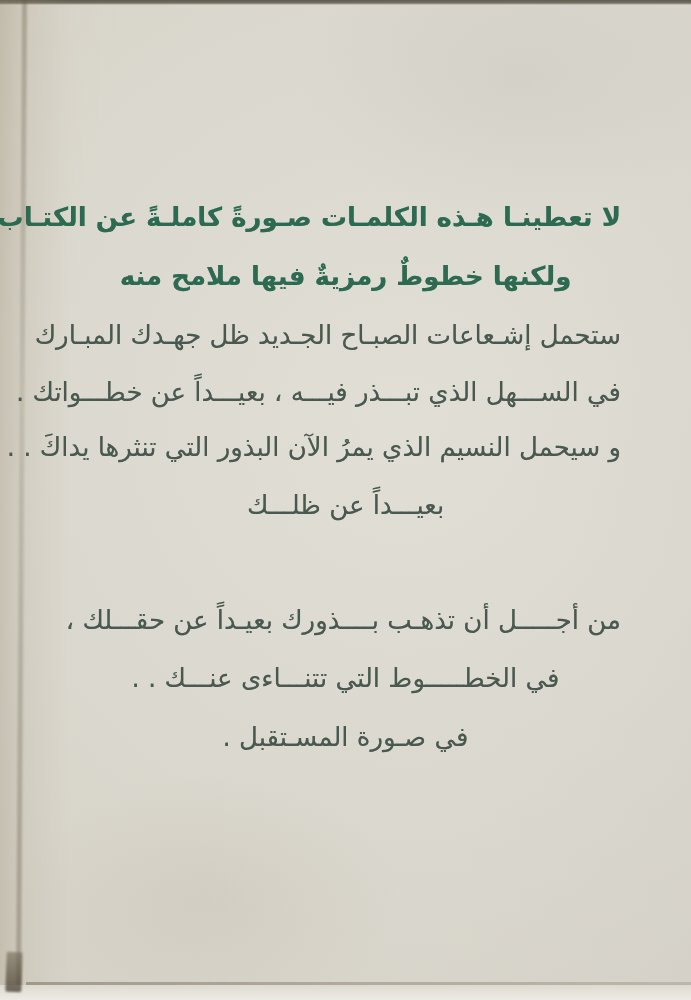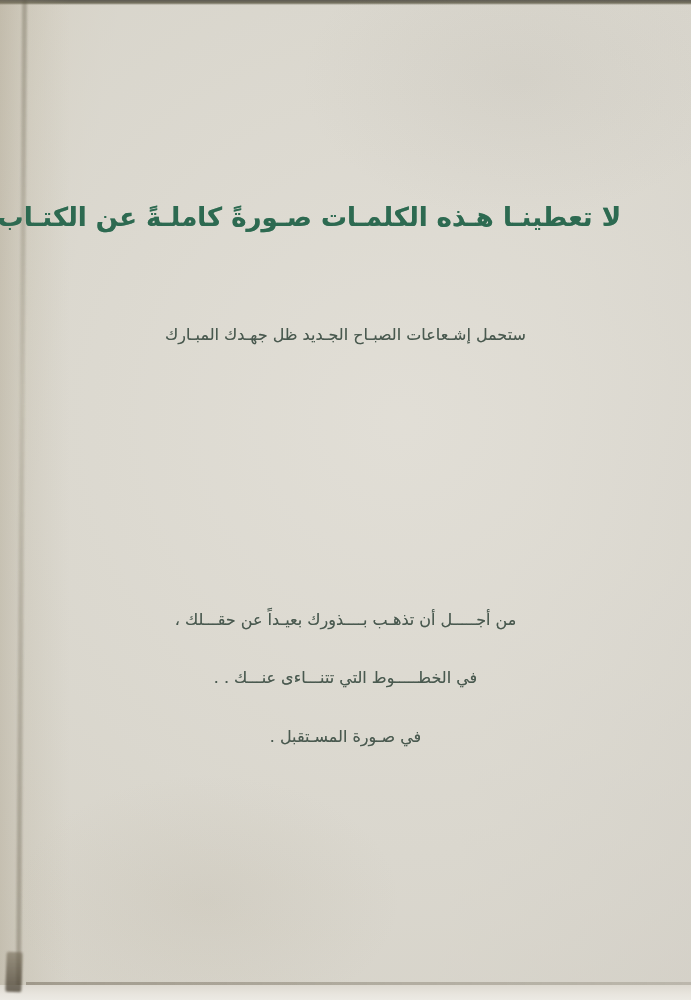--- a/index.html
+++ b/index.html
@@ -60,21 +60,21 @@
     text-align:center;
   }
   .line{
     position:absolute;left:0;width:551px;line-height:34px;white-space:nowrap;
   }
   .heading{
     font-size:26px;font-weight:bold;color:#2d6a51;
     text-shadow:0 0 .6px rgba(45,106,81,.55);
   }
   .body{
-    font-size:16px;color:#49594f;
+    font-size:26px;color:#49594f;
     text-shadow:0 0 .4px rgba(73,89,79,.5);
   }
   .attribution{
     font-size:16px;font-weight:bold;color:#4e5f55;
     text-shadow:0 0 .4px rgba(78,95,85,.5);
   }
   .l1{top:200px;}
   .l2{top:259px;}
   .l3{top:318px;}
   .l4{top:375px;}
@@ -93,18 +93,22 @@
   <div class="top-strip"></div>
   <div class="left-shade"></div>
   <div class="left-crease"></div>
   <div class="mottle"></div>
   <div class="bottom-line"></div>
   <div class="bottom-strip"></div>
   <div class="corner-mark"></div>
 
   <div class="quote" dir="rtl">
     <div class="line heading l1">لا تعطينـا هـذه الكلمـات صـورةً كاملـةً عن الكتـاب</div>
+    <div class="line heading l2">ولكنها خطوطٌ رمزيةٌ فيها ملامح منه</div>
     <div class="line body l3">ستحمل إشـعاعات الصبـاح الجـديد ظل جهـدك المبـارك</div>
+    <div class="line body l4">في الســـهل الذي تبـــذر فيـــه ، بعيـــداً عن خطـــواتك .</div>
+    <div class="line body l5">و سيحمل النسيم الذي يمرُ الآن البذور التي تنثرها يداكَ . .</div>
+    <div class="line body l6">بعيـــداً عن ظلـــك</div>
     <div class="line body l9">في الخطـــــوط التي تتنـــاءى عنـــك . .</div>
     <div class="line body l8">من أجـــــل أن تذهـب بــــذورك بعيـداً عن حقـــلك ،</div>
     <div class="line body l10">في صـورة المسـتقبل .</div>
   </div>
 </div>
 
 </body></html>

